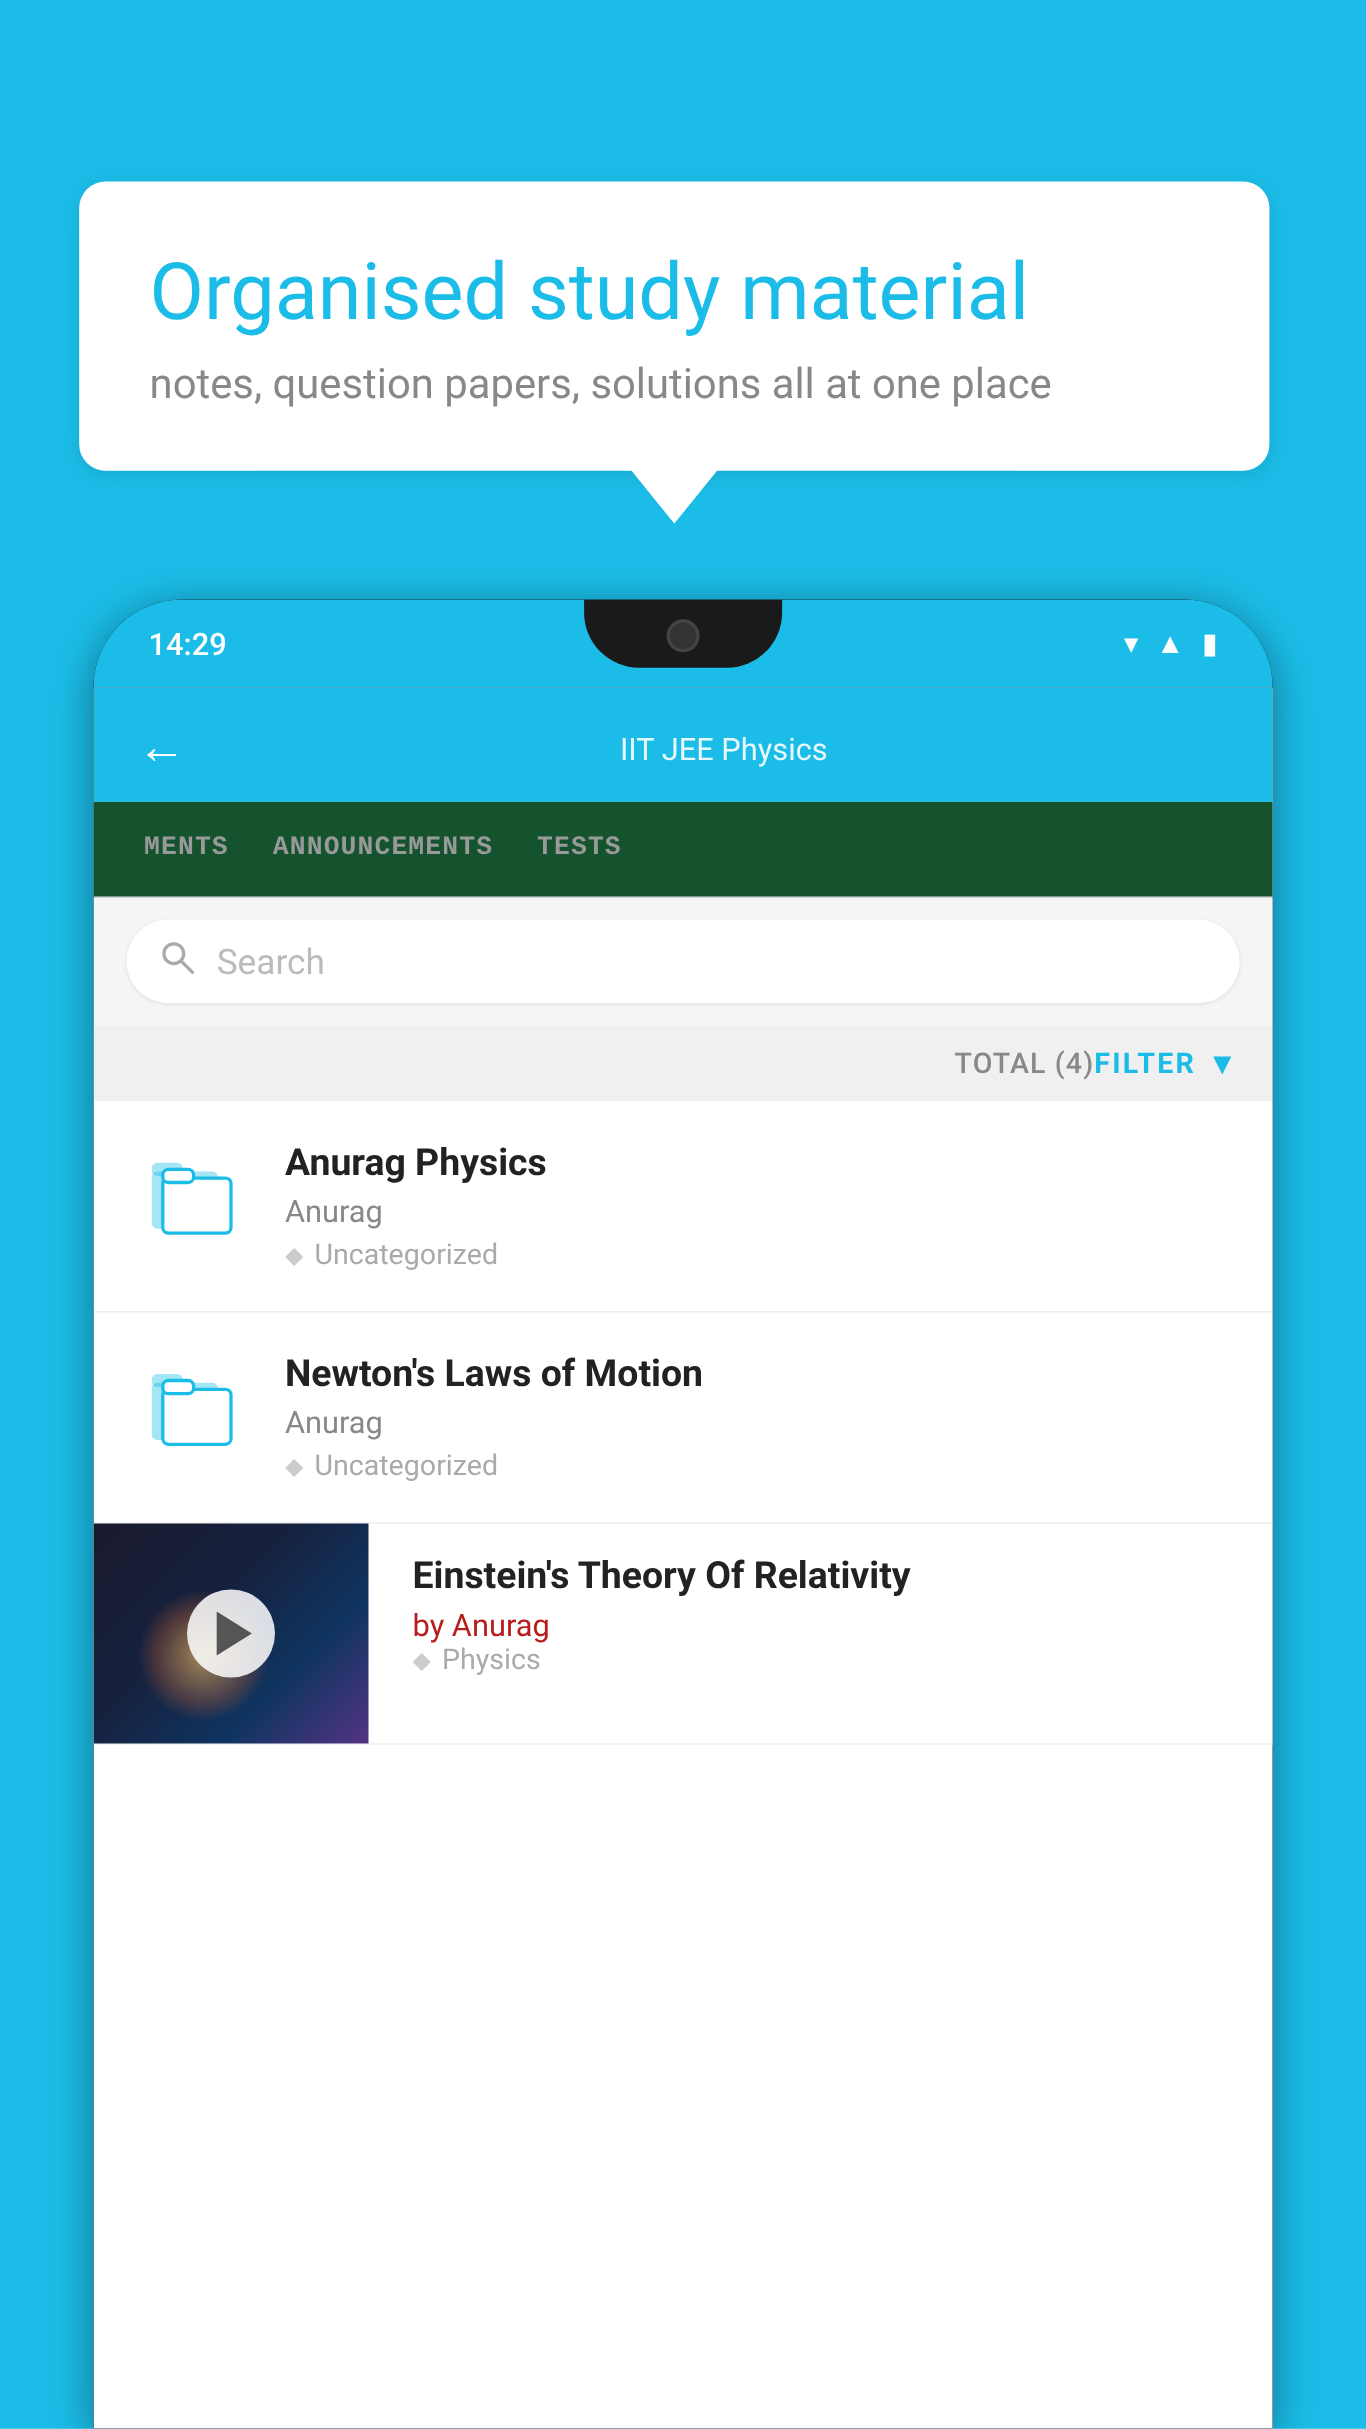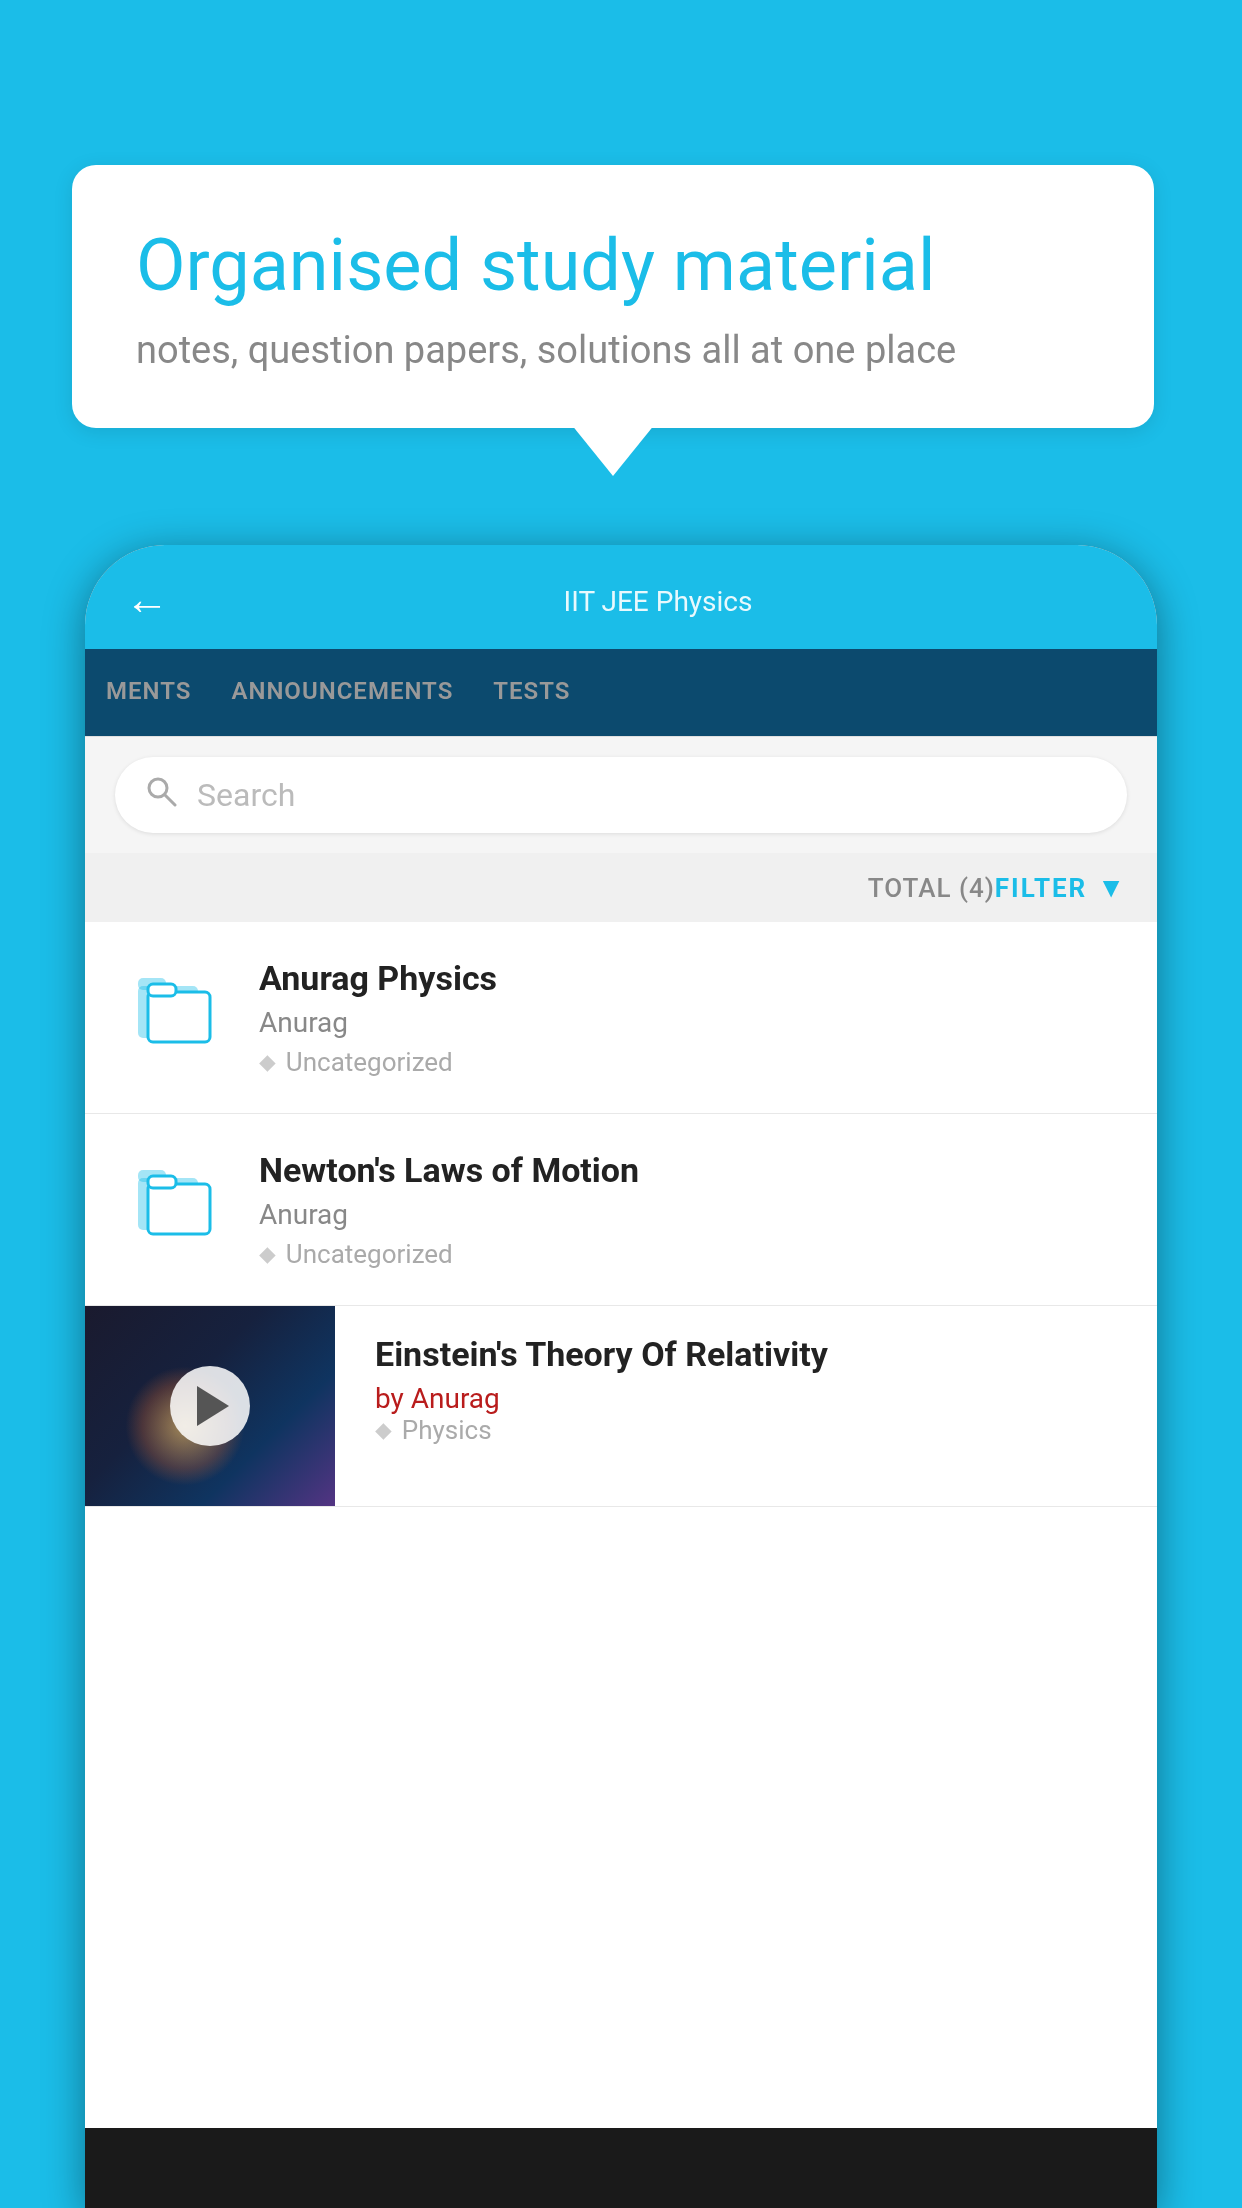--- a/index.html
+++ b/index.html
@@ -151,24 +151,25 @@
     }
 
     .header-subtitle {
       color: rgba(255,255,255,0.9);
       font-size: 28px;
       margin-top: 4px;
     }
 
     
     .tabs-bar {
-      background: #0c4a6e;
+      background: #14532d;
       display: flex;
       border-bottom: 1px solid #e0e0e0;
-      padding: 0 1px;
+      padding: 0 26px;
+      font-family: Liberation Mono, monospace;
     }
 
     .tab-item {
       padding: 28px 20px;
       font-size: 24px;
       font-weight: 600;
       color: #999;
       text-transform: uppercase;
       letter-spacing: 1px;
       cursor: pointer;
@@ -368,20 +369,31 @@
 </head>
 <body>
 
 <div class="speech-bubble">
   <div class="bubble-title">Organised study material</div>
   <div class="bubble-subtitle">notes, question papers, solutions all at one place</div>
 </div>
 
 <div class="phone-frame">
 
+  <div class="phone-top-bar">
+    <span class="status-time">14:29</span>
+    <div class="phone-notch">
+      <div class="phone-camera"></div>
+    </div>
+    <div class="status-icons">
+      <span class="status-icon">▾</span>
+      <span class="status-icon">▲</span>
+      <span class="status-icon">▮</span>
+    </div>
+  </div>
 
   <div class="phone-screen">
 
     <div class="app-header">
       <div class="back-arrow">←</div>
       <div class="header-title-block">
         <div class="header-subtitle">IIT JEE   Physics</div>
       </div>
     </div>
 

